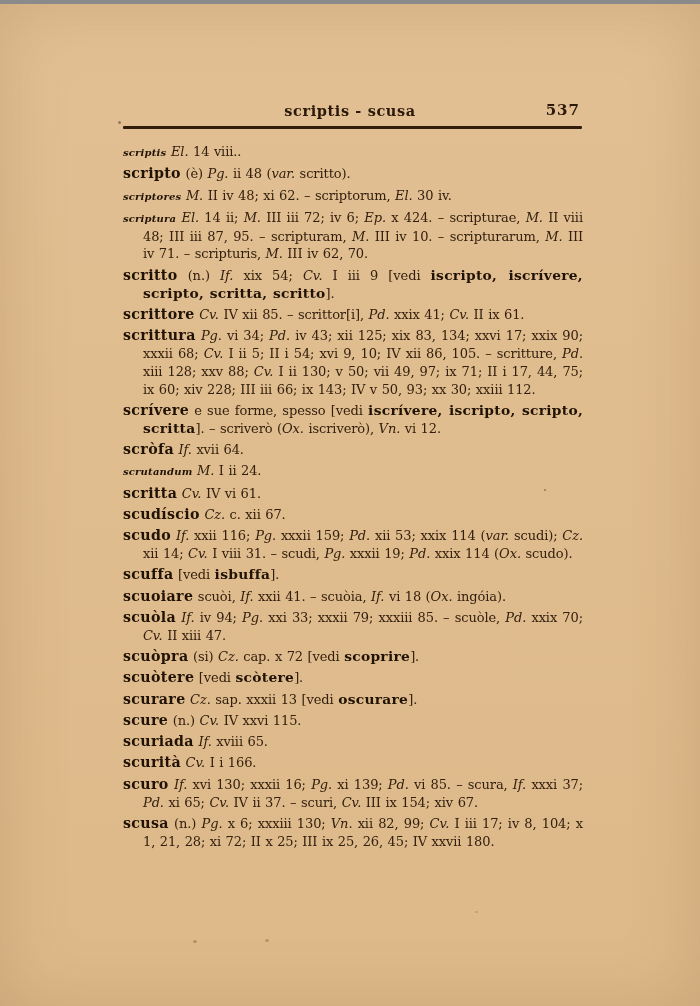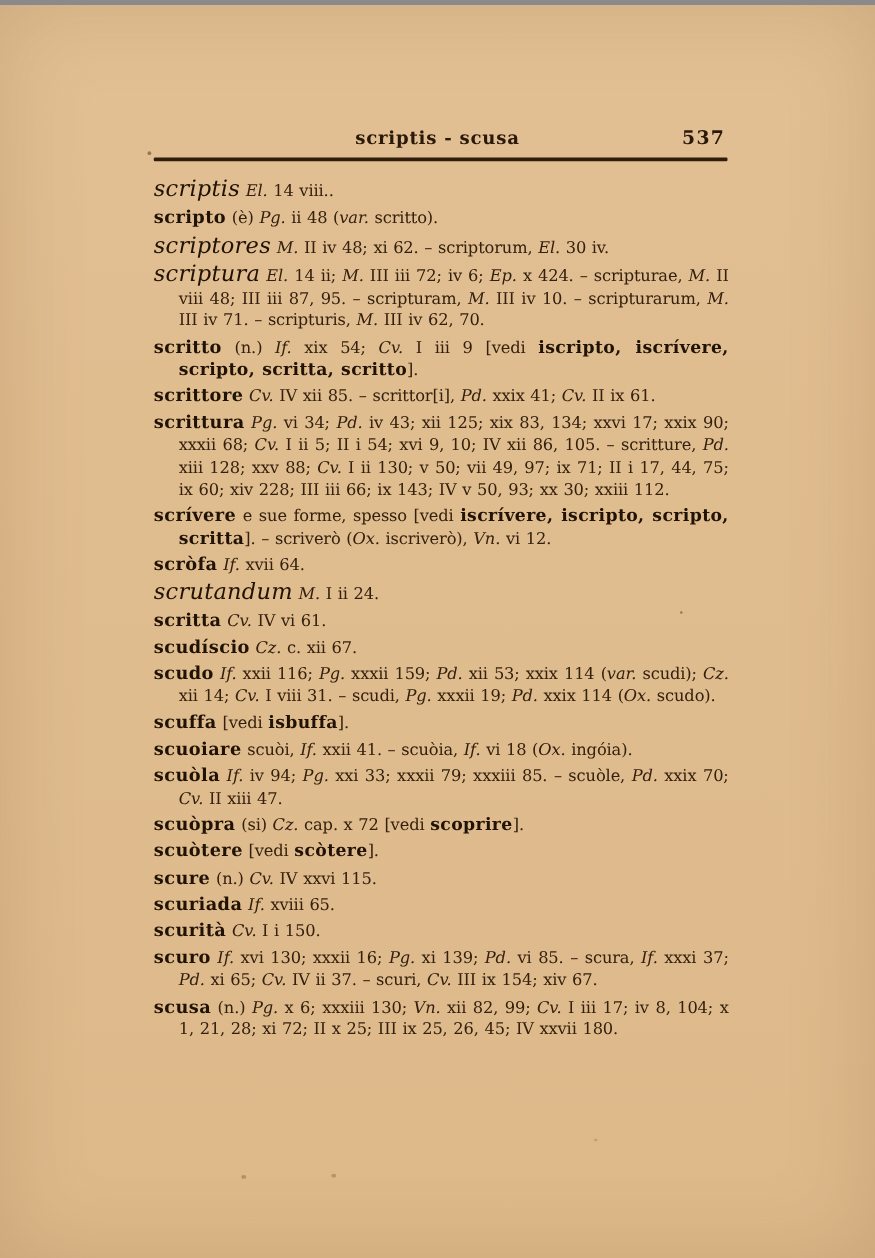--- a/index.html
+++ b/index.html
@@ -34,21 +34,21 @@
   }
   p.entry{
     margin:0 0 3.5px 0;
     padding-left:20px;text-indent:-20px;
     font-size:13px;line-height:17.8px;
     text-align:justify;
     letter-spacing:-0.1px;
     word-spacing:0.5px;
   }
   .hw{font-weight:bold;font-size:14.2px;letter-spacing:0.35px;color:#201204;}
-  .hwi{font-weight:normal;font-style:italic;font-size:18px;letter-spacing:0.2px;color:#201204;}
+  .hwi{font-weight:bold;font-style:italic;font-size:10px;letter-spacing:0.2px;color:#201204;}
   .i{font-style:italic;}
   .b{font-weight:bold;font-size:13.8px;letter-spacing:0.3px;color:#201204;}
   .speck{position:absolute;background:rgba(92,62,30,0.55);border-radius:50%;}
   .speck.s1{left:118px;top:117px;width:3px;height:3px;}
   .speck.s2{left:544px;top:485px;width:2px;height:2px;}
   .speck.s3{left:193px;top:936px;width:4px;height:3px;opacity:.6;}
   .speck.s4{left:265px;top:935px;width:4px;height:3px;opacity:.55;}
   .speck.s5{left:475px;top:907px;width:3px;height:2px;opacity:.4;}
 </style>
 </head>
@@ -70,23 +70,24 @@
       <p class="entry"><span class="hw">scròfa</span><span> </span><span class="i">If.</span><span> xvii 64.</span></p>
       <p class="entry"><span class="hwi">scrutandum</span><span> </span><span class="i">M.</span><span> I ii 24.</span></p>
       <p class="entry"><span class="hw">scritta</span><span> </span><span class="i">Cv.</span><span> IV vi 61.</span></p>
       <p class="entry"><span class="hw">scudíscio</span><span> </span><span class="i">Cz.</span><span> c. xii 67.</span></p>
       <p class="entry"><span class="hw">scudo</span><span> </span><span class="i">If.</span><span> xxii 116; </span><span class="i">Pg.</span><span> xxxii 159; </span><span class="i">Pd.</span><span> xii 53; xxix 114 (</span><span class="i">var.</span><span> scudi); </span><span class="i">Cz.</span><span> xii 14; </span><span class="i">Cv.</span><span> I viii 31. – scudi, </span><span class="i">Pg.</span><span> xxxii 19; </span><span class="i">Pd.</span><span> xxix 114 (</span><span class="i">Ox.</span><span> scudo).</span></p>
       <p class="entry"><span class="hw">scuffa</span><span> [vedi </span><span class="b">isbuffa</span><span>].</span></p>
       <p class="entry"><span class="hw">scuoiare</span><span> scuòi, </span><span class="i">If.</span><span> xxii 41. – scuòia, </span><span class="i">If.</span><span> vi 18 (</span><span class="i">Ox.</span><span> ingóia).</span></p>
       <p class="entry"><span class="hw">scuòla</span><span> </span><span class="i">If.</span><span> iv 94; </span><span class="i">Pg.</span><span> xxi 33; xxxii 79; xxxiii 85. – scuòle, </span><span class="i">Pd.</span><span> xxix 70; </span><span class="i">Cv.</span><span> II xiii 47.</span></p>
       <p class="entry"><span class="hw">scuòpra</span><span> (si) </span><span class="i">Cz.</span><span> cap. x 72 [vedi </span><span class="b">scoprire</span><span>].</span></p>
       <p class="entry"><span class="hw">scuòtere</span><span> [vedi </span><span class="b">scòtere</span><span>].</span></p>
+      <p class="entry"><span class="hw">scurare</span><span> </span><span class="i">Cz.</span><span> sap. xxxii 13 [vedi </span><span class="b">oscurare</span><span>].</span></p>
       <p class="entry"><span class="hw">scure</span><span> (n.) </span><span class="i">Cv.</span><span> IV xxvi 115.</span></p>
       <p class="entry"><span class="hw">scuriada</span><span> </span><span class="i">If.</span><span> xviii 65.</span></p>
-      <p class="entry"><span class="hw">scurità</span><span> </span><span class="i">Cv.</span><span> I i 150.</span></p>
+      <p class="entry"><span class="hw">scurità</span><span> </span><span class="i">Cv.</span><span> I i 166.</span></p>
       <p class="entry"><span class="hw">scuro</span><span> </span><span class="i">If.</span><span> xvi 130; xxxii 16; </span><span class="i">Pg.</span><span> xi 139; </span><span class="i">Pd.</span><span> vi 85. – scura, </span><span class="i">If.</span><span> xxxi 37; </span><span class="i">Pd.</span><span> xi 65; </span><span class="i">Cv.</span><span> IV ii 37. – scuri, </span><span class="i">Cv.</span><span> III ix 154; xiv 67.</span></p>
       <p class="entry"><span class="hw">scusa</span><span> (n.) </span><span class="i">Pg.</span><span> x 6; xxxiii 130; </span><span class="i">Vn.</span><span> xii 82, 99; </span><span class="i">Cv.</span><span> I iii 17; iv 8, 104; x 1, 21, 28; xi 72; II x 25; III ix 25, 26, 45; IV xxvii 180.</span></p>
     </div>
   <div class="speck s1"></div>
   <div class="speck s2"></div>
   <div class="speck s3"></div>
   <div class="speck s4"></div>
   <div class="speck s5"></div>
 </div>
 

